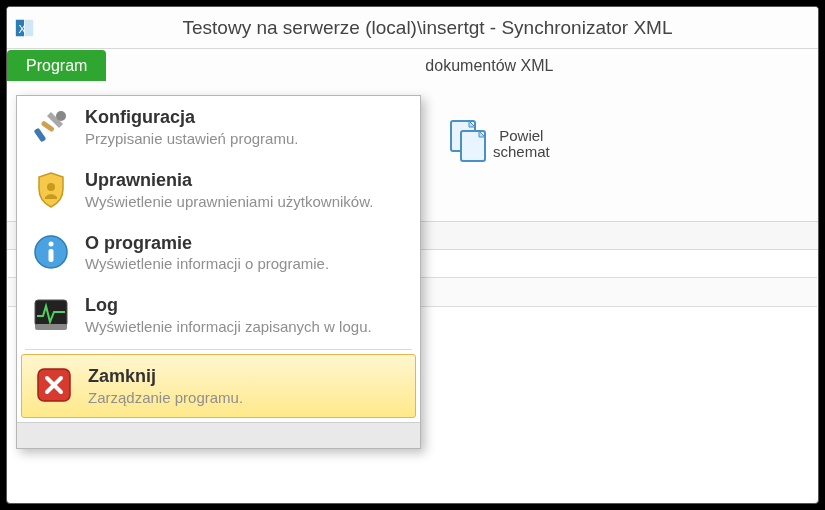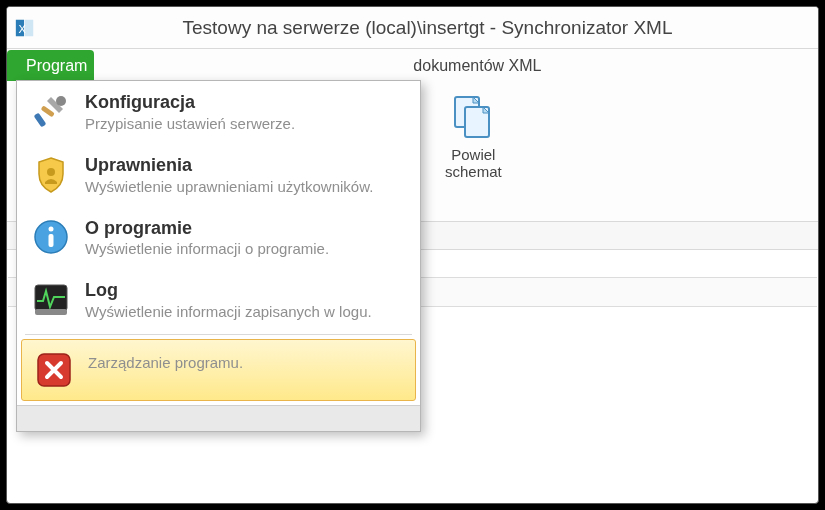--- a/index.html
+++ b/index.html
@@ -44,40 +44,39 @@
     background: #fdfdfd;
     border-bottom: 1px solid #d9d9d9;
   }
   .tabstrip {
     display: flex;
     height: 32px;
     align-items: flex-end;
     padding-left: 0px;
   }
   .tab {
-    padding: 6px 6px 6px 18px;
+    padding: 6px 18px 6px 18px;
     font-size: 16px;
     color: #444;
     border: 1px solid transparent;
     border-bottom: none;
     cursor: pointer;
   }
   .tab.active {
     background: #2fa62f;
     color: #fff;
     border-radius: 4px 4px 0 0;
   }
   .ribbon-body {
     height: 140px;
     display: flex;
     padding: 8px 12px;
   }
   .ribbon-group {
     display: flex;
-    flex-direction: column;
     align-items: center;
     padding: 4px 14px;
     height: 110px;
     justify-content: flex-start;
   }
   .ribbon-group .big-icon {
     width: 48px; height: 48px;
     margin-bottom: 6px;
   }
   .ribbon-group .label {
@@ -109,21 +108,21 @@
     top: 30px; bottom: 0;
     left: 0;
     right: 0;
     background: #fff;
   }
 
   
   .dropdown {
     position: absolute;
     left: 9px;
-    top: 73px;
+    top: 88px;
     width: 405px;
     background: #fff;
     border: 1px solid #b6b6b6;
     box-shadow: 4px 4px 10px rgba(0,0,0,0.25);
     z-index: 100;
   }
   .menu-item {
     display: flex;
     padding: 10px 14px 10px 14px;
     gap: 14px;
@@ -222,21 +221,21 @@
       <div class="mi-icon">
         <svg viewBox="0 0 40 40" width="40" height="40">
           <rect x="6" y="22" width="6" height="14" rx="2" fill="#3f79b5" transform="rotate(-35 9 29)"></rect>
           <path d="M20 6 L32 18 L28 22 L16 10 Z" fill="#a8a8a8"></path>
           <rect x="10" y="18" width="14" height="5" rx="2" fill="#d0a050" transform="rotate(35 17 20)"></rect>
           <circle cx="30" cy="10" r="5" fill="#888"></circle>
         </svg>
       </div>
       <div class="mi-texts">
         <div class="mi-title">Konfiguracja</div>
-        <div class="mi-desc">Przypisanie ustawień serwerze.</div>
+        <div class="mi-desc">Przypisanie ustawień programu.</div>
       </div>
     </div>
 
     <div class="menu-item">
       <div class="mi-icon">
         <svg viewBox="0 0 40 40" width="40" height="40">
           <path d="M20 4 L32 8 L32 20 Q32 32 20 38 Q8 32 8 20 L8 8 Z" fill="#f6c94b" stroke="#c79a1d" stroke-width="1.5"></path>
           <circle cx="20" cy="18" r="4" fill="#c79a1d"></circle>
           <path d="M14 28 Q20 22 26 28 L26 30 L14 30 Z" fill="#c79a1d"></path>
         </svg>
@@ -278,20 +277,21 @@
     <div class="menu-sep"></div>
 
     <div class="menu-item highlight">
       <div class="mi-icon">
         <svg viewBox="0 0 40 40" width="40" height="40">
           <rect x="4" y="4" width="32" height="32" rx="6" fill="#d73a2f" stroke="#9c231a" stroke-width="1.5"></rect>
           <path d="M13 13 L27 27 M27 13 L13 27" stroke="#fff" stroke-width="4" stroke-linecap="round"></path>
         </svg>
       </div>
       <div class="mi-texts">
+        <div class="mi-title">Zamknij</div>
         <div class="mi-desc">Zarządzanie programu.</div>
       </div>
     </div>
 
     <div class="menu-footer"></div>
   </div>
 
 </div>
 
 </body></html>

